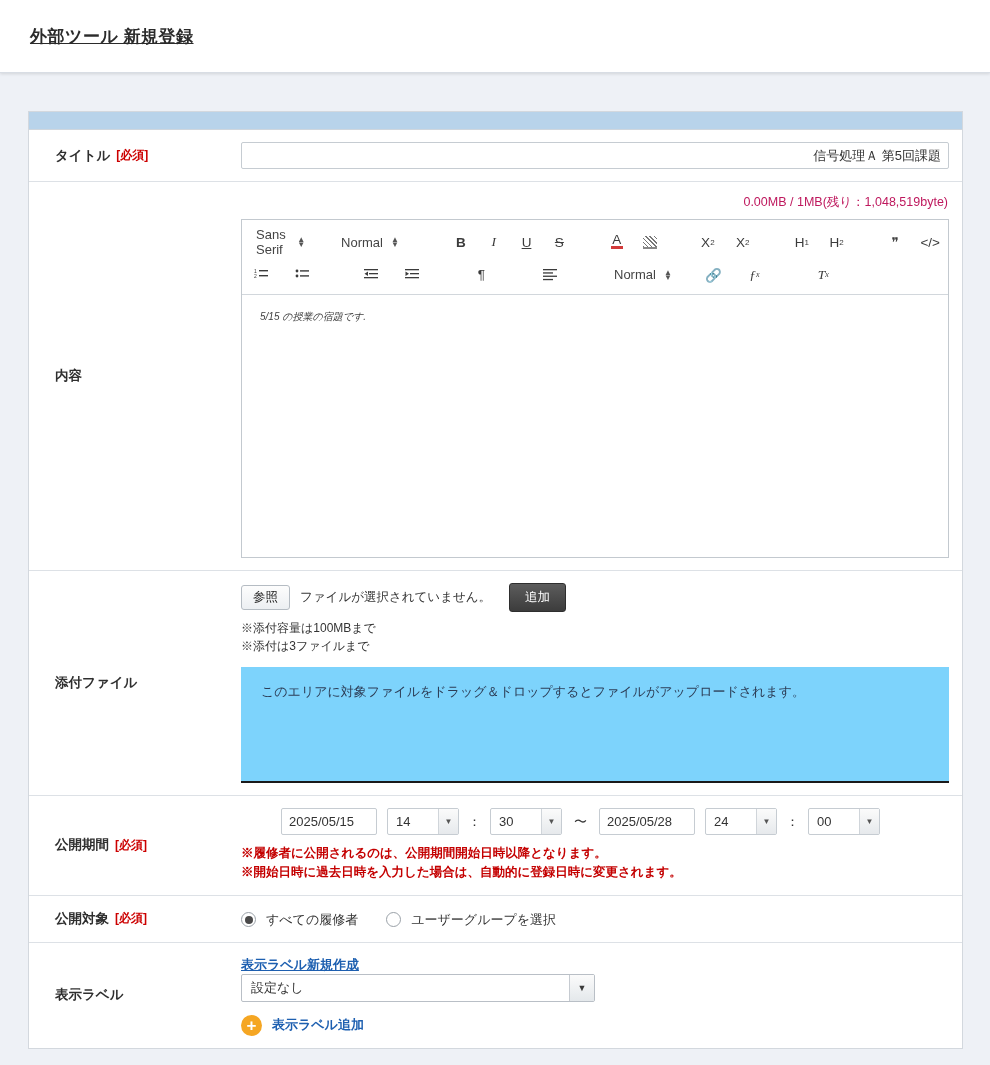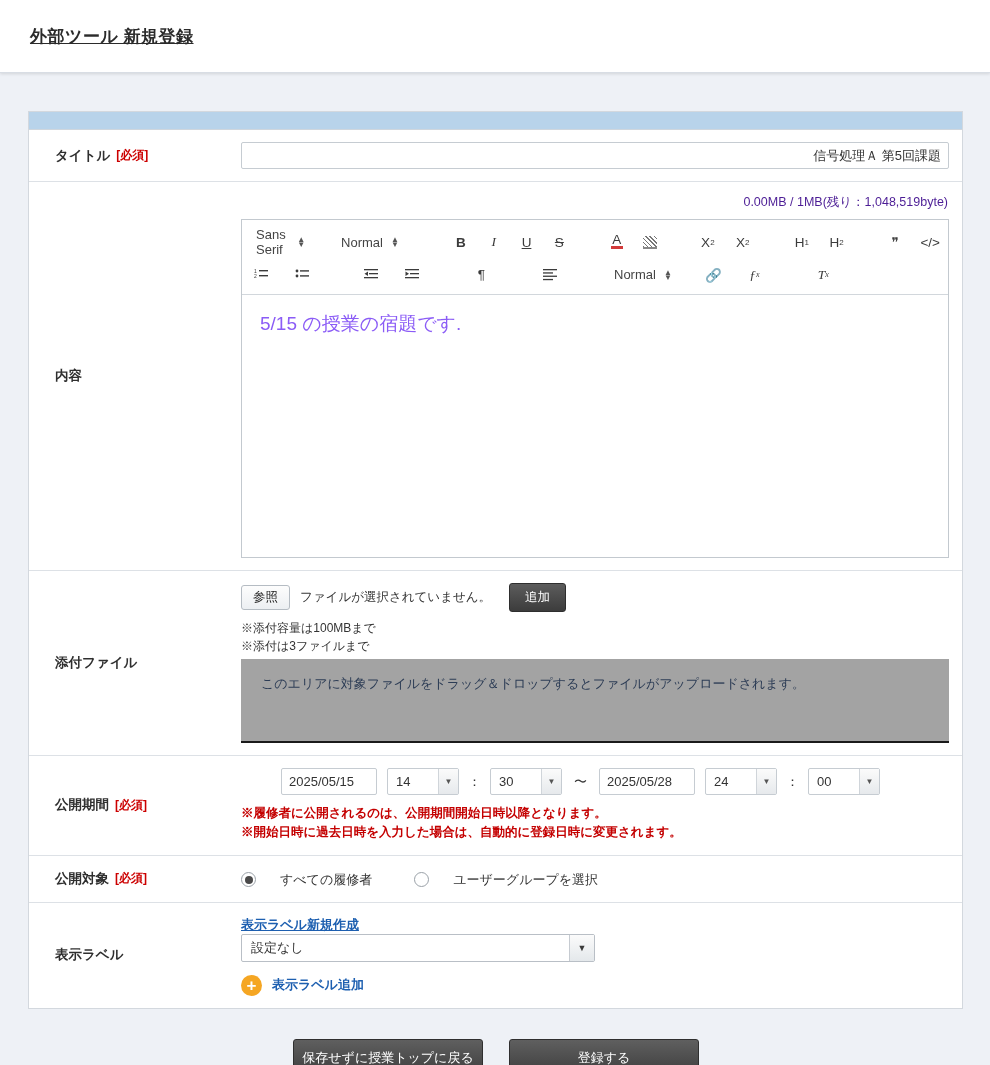--- a/index.html
+++ b/index.html
@@ -81,21 +81,21 @@
     padding: 3px 7px;
     font-family: "Liberation Sans", sans-serif;
     color: #333;
     text-align: right;
   }
 
   
   .editor-meta {
     text-align: right;
     font-size: 12.5px;
-    color: #4c1d95;
+    color: #be185d;
     padding-right: 1px;
     margin-bottom: 8px;
   }
   .editor {
     width: 708px;
     border: 1px solid #c3c9cf;
     background: #fff;
   }
   .toolbar {
     border-bottom: 1px solid #d2d7dc;
@@ -149,24 +149,25 @@
   .tb-btn.hl { position: relative; }
   .tb-btn.hl .hatch {
     width: 14px; height: 13px;
     background: repeating-linear-gradient(45deg, #777 0 1px, transparent 1px 3px);
     border-bottom: 2px solid #888;
   }
   .tb-icon-svg { display: block; }
   .editor-body {
     height: 262px;
     padding: 14px 18px;
-    font-size: 19px;
-    color: #8b5cf6;
+    font-size: 10px;
+    color: #404040;
     line-height: 1.6;
     overflow: hidden;
+    font-style: italic;
   }
 
   
   .file-line {
     display: flex;
     align-items: center;
     gap: 10px;
     margin-bottom: 7px;
   }
   .btn-browse {
@@ -184,24 +185,24 @@
     color: #fff;
     border: 1px solid #2e2e2e;
     border-radius: 3px;
     font-size: 12.5px;
     padding: 5px 15px;
     cursor: pointer;
     margin-left: 8px;
   }
   .note { font-size: 12px; color: #333; line-height: 1.5; }
   .dropzone {
-    margin-top: 4px;
+    margin-top: 12px;
     width: 708px;
-    height: 84px;
-    background: #a3a3a3;
+    height: 116px;
+    background: #7dd3fc;
     border-bottom: 2px solid #1a1a1a;
     padding: 16px 20px;
     font-size: 13px;
     color: #2c3c55;
   }
 
   
   .period-line {
     display: flex;
     align-items: center;
@@ -247,21 +248,21 @@
   .tilde { margin: 0 12px; font-size: 13px; }
   .warn {
     color: #c40000;
     font-size: 12.5px;
     font-weight: bold;
     line-height: 1.55;
     margin-top: 9px;
   }
 
   
-  .radios { display: flex; align-items: center; gap: 24px; font-size: 13px; padding-top: 3px;}
+  .radios { display: flex; align-items: center; gap: 10px; font-size: 13px; padding-top: 3px;}
   .radio {
     width: 15px; height: 15px;
     border-radius: 50%;
     border: 1px solid #9aa1a8;
     background: #fff;
     display: inline-block;
     position: relative;
   }
   .radio.checked { background: #fff; }
   .radio.checked::after {

